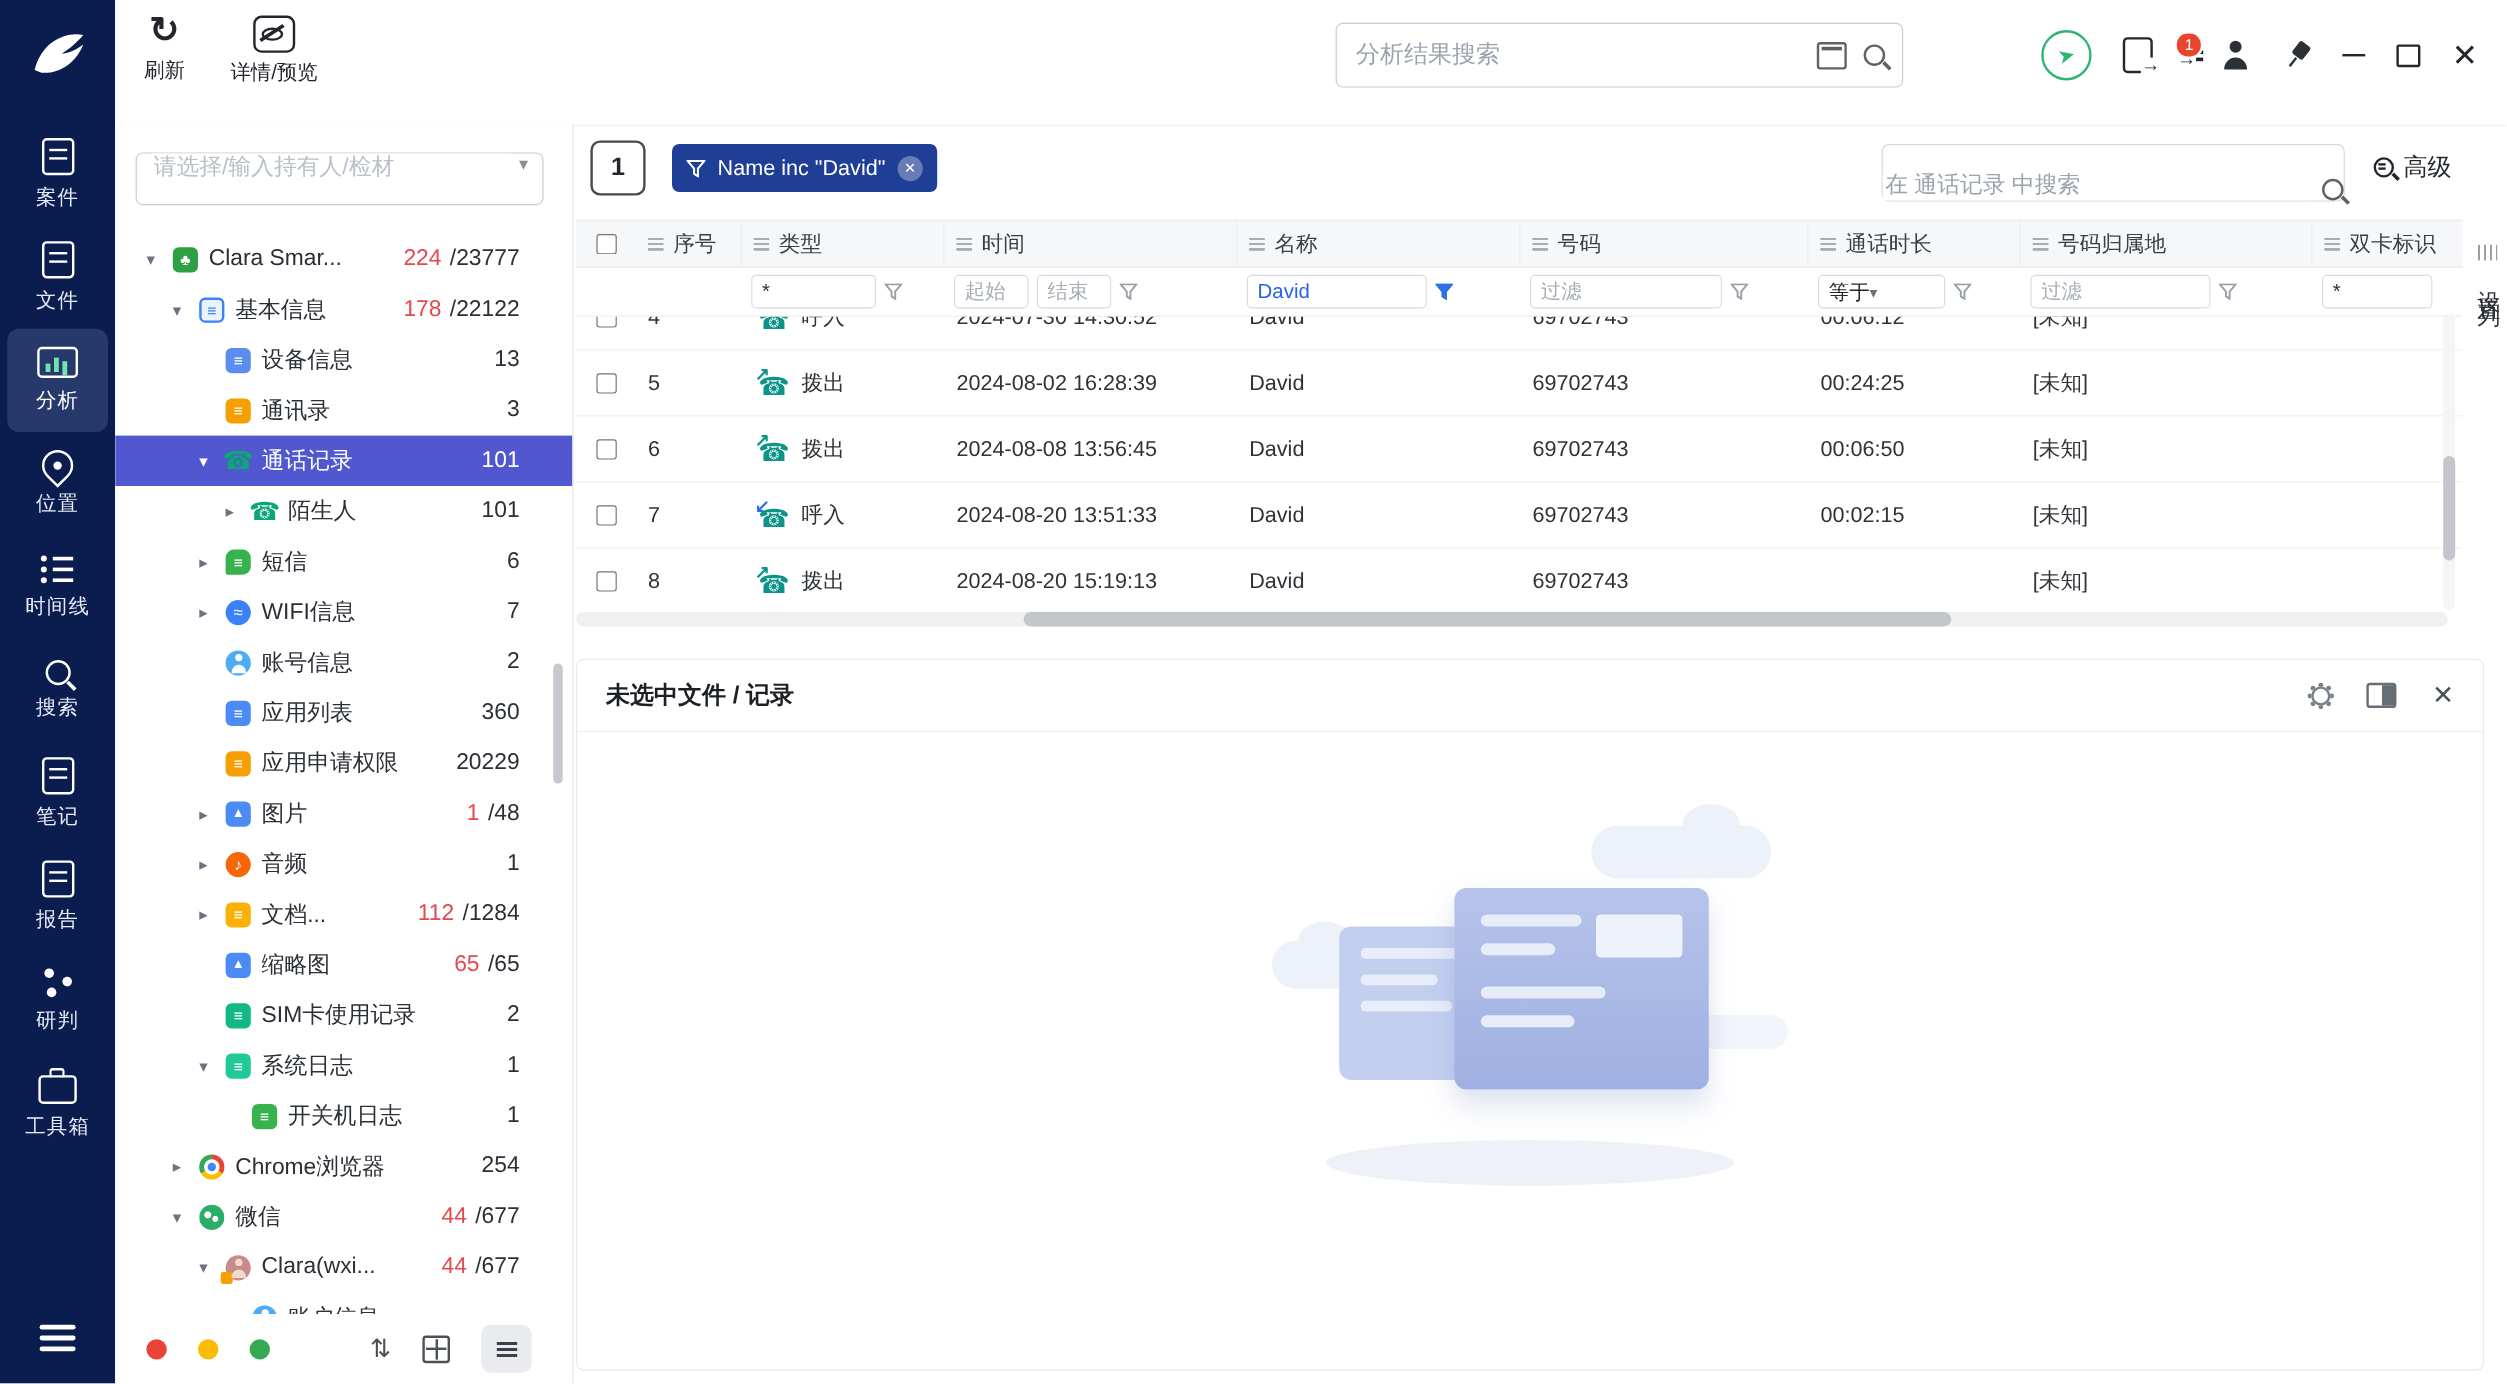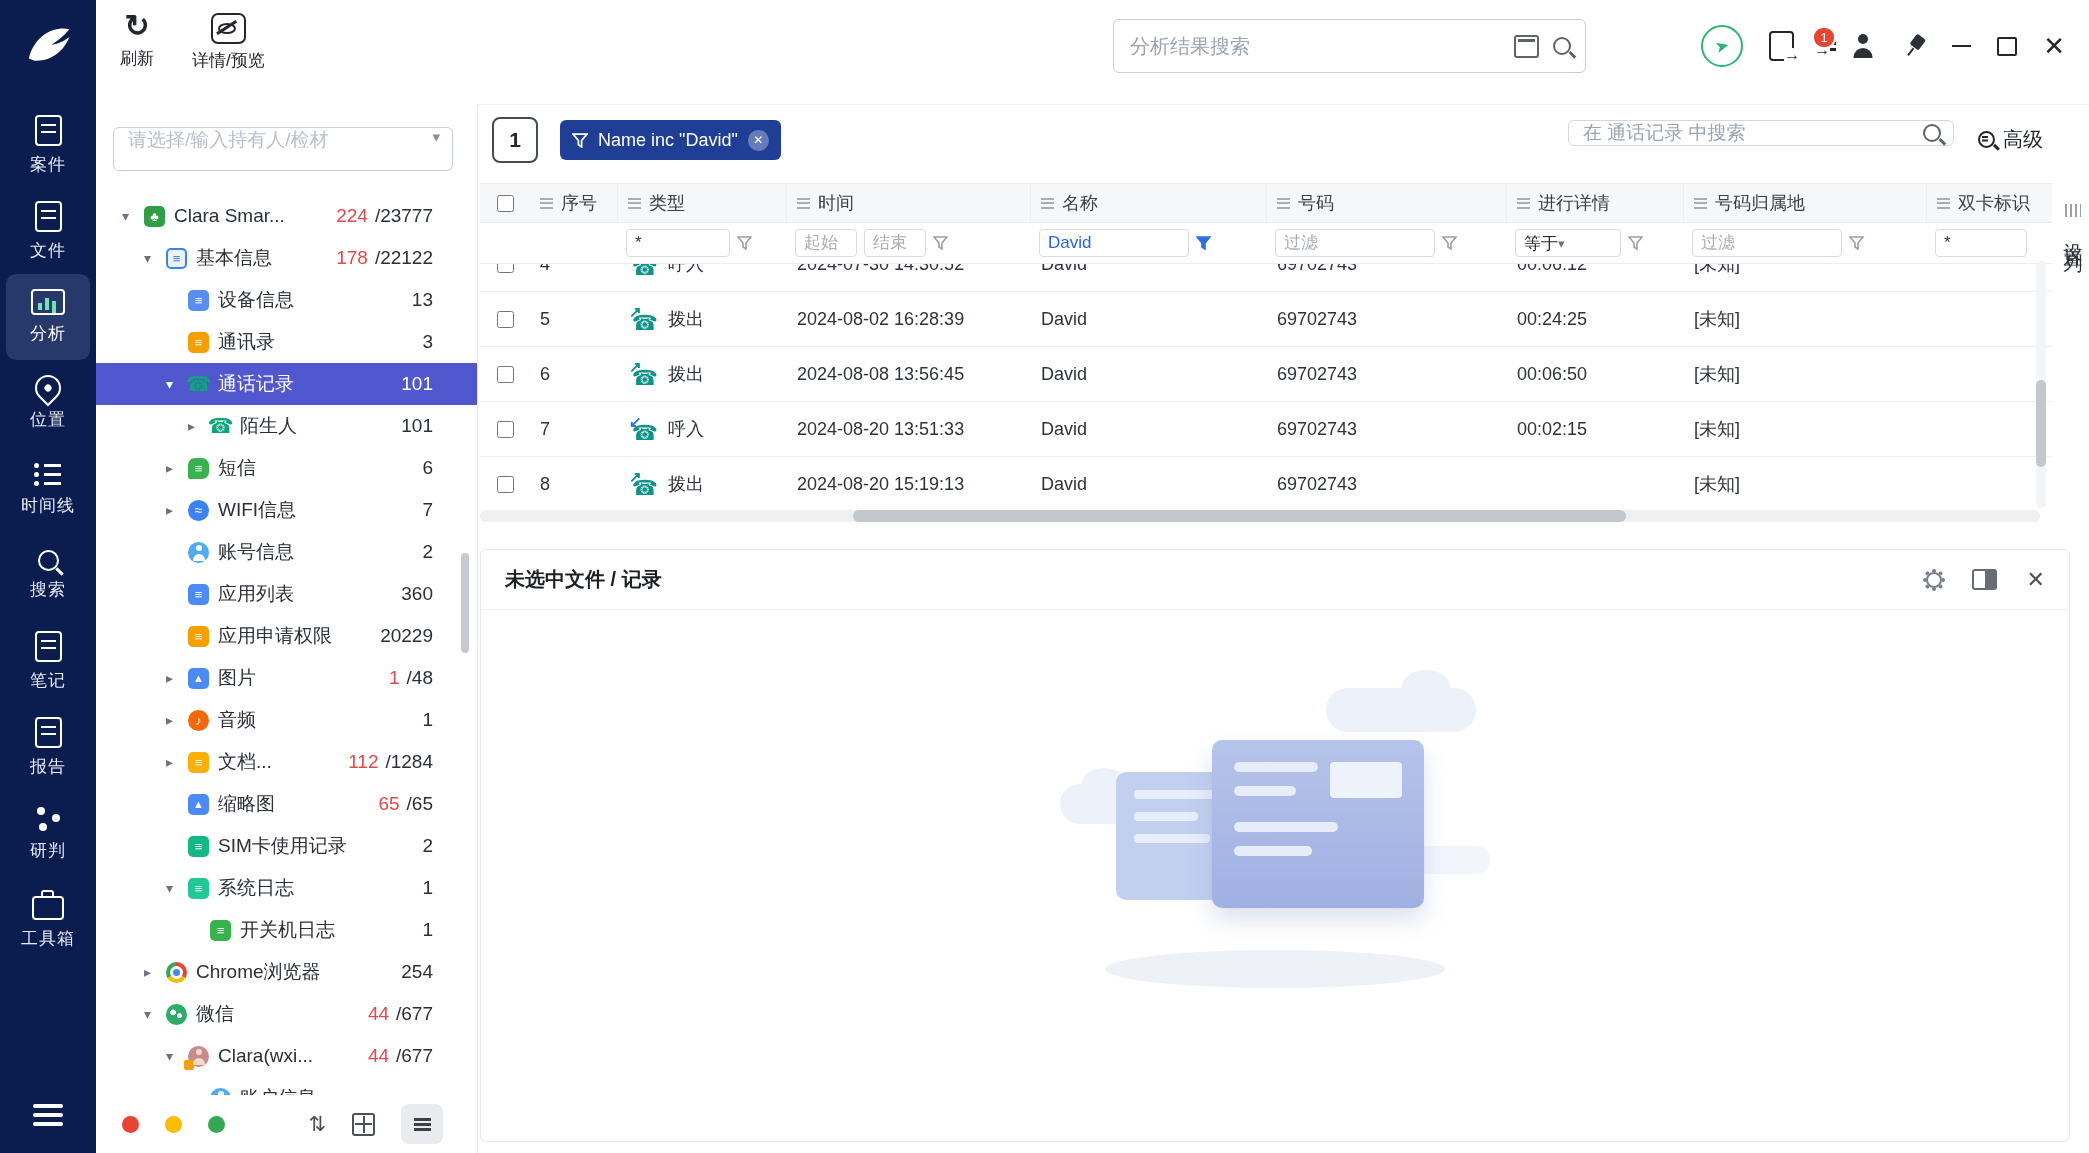--- a/index.html
+++ b/index.html
@@ -129,21 +129,21 @@
   .fi-grid{width:19px;height:19px;border:2px solid #4b5158;border-radius:3px;position:relative;cursor:pointer;}
   .fi-grid::before{content:'';position:absolute;left:50%;top:1px;bottom:1px;width:2px;background:#4b5158;transform:translateX(-50%);}
   .fi-grid::after{content:'';position:absolute;top:50%;left:1px;right:1px;height:2px;background:#4b5158;transform:translateY(-50%);}
   .fi-list{width:42px;height:40px;background:#e9ebef;border-radius:8px;display:flex;align-items:center;justify-content:center;cursor:pointer;}
   .fi-list span{width:17px;height:13px;background:repeating-linear-gradient(to bottom,#3c4148 0 2.5px,transparent 2.5px 5.2px);}
   
   .main{position:absolute;left:478px;top:104px;width:1611px;height:1049px;}
   .tab1{position:absolute;left:14px;top:13px;width:46px;height:46px;border:2.5px solid #464b52;border-radius:8px;display:flex;align-items:center;justify-content:center;font-size:21px;font-weight:bold;color:#23272d;box-sizing:border-box;cursor:pointer;background:#fff;}
   .chip{position:absolute;left:82px;top:16px;height:40px;background:#1f3e96;border-radius:6px;color:#fff;display:flex;align-items:center;gap:10px;padding:0 12px;font-size:18px;cursor:pointer;}
   .chip-close{width:21px;height:21px;border-radius:50%;background:rgba(255,255,255,.32);display:flex;align-items:center;justify-content:center;font-size:12px;cursor:pointer;}
-  .tbl-search{position:absolute;left:1090px;top:16px;width:386px;height:26px;border:1.5px solid #d3d7de;border-radius:6px;display:flex;align-items:center;padding:0 12px;box-sizing:border-box;gap:10px;}
+  .tbl-search{position:absolute;left:1090px;top:16px;width:386px;height:48px;border:1.5px solid #d3d7de;border-radius:6px;display:flex;align-items:flex-end;padding:0 0;box-sizing:border-box;gap:10px;}
   .tbl-search input{flex:1;border:none;outline:none;font-size:19px;font-family:inherit;min-width:0;}
   .tbl-search input::placeholder{color:#9aa3b0;}
   .advanced{position:absolute;left:1500px;top:22px;display:flex;align-items:center;gap:8px;font-size:20px;color:#23272d;cursor:pointer;}
   .mag-dark{width:13px;height:13px;border:2.5px solid #23272d;border-radius:50%;position:relative;}
   .mag-dark::before{content:'';position:absolute;left:2px;top:3px;width:6px;height:2px;background:#23272d;box-shadow:0 3.5px 0 #23272d;}
   .mag-dark::after{content:'';position:absolute;width:2.5px;height:7px;background:#23272d;right:-4px;bottom:-5px;transform:rotate(-45deg);}
   
   .tablewrap{position:absolute;left:2px;top:79px;width:1572px;}
   .thead{display:flex;height:38px;align-items:center;background:#f6f7f9;border-top:1px solid #e9ebee;border-bottom:1px solid #e9ebee;}
   .th{display:flex;align-items:center;gap:8px;font-size:18px;color:#3a3f46;box-sizing:border-box;padding-left:10px;height:100%;border-right:1px solid #eceef1;}
@@ -630,21 +630,21 @@
       <div class="th col-name">
           <span class="mini-bars"></span>
           <span>名称</span>
         </div>
       <div class="th col-num">
           <span class="mini-bars"></span>
           <span>号码</span>
         </div>
       <div class="th col-dur">
           <span class="mini-bars"></span>
-          <span>进行详情</span>
+          <span>通话时长</span>
         </div>
       <div class="th col-loc">
           <span class="mini-bars"></span>
           <span>号码归属地</span>
         </div>
       <div class="th col-sim">
           <span class="mini-bars"></span>
           <span>双卡标识</span>
         </div>
     </div>

